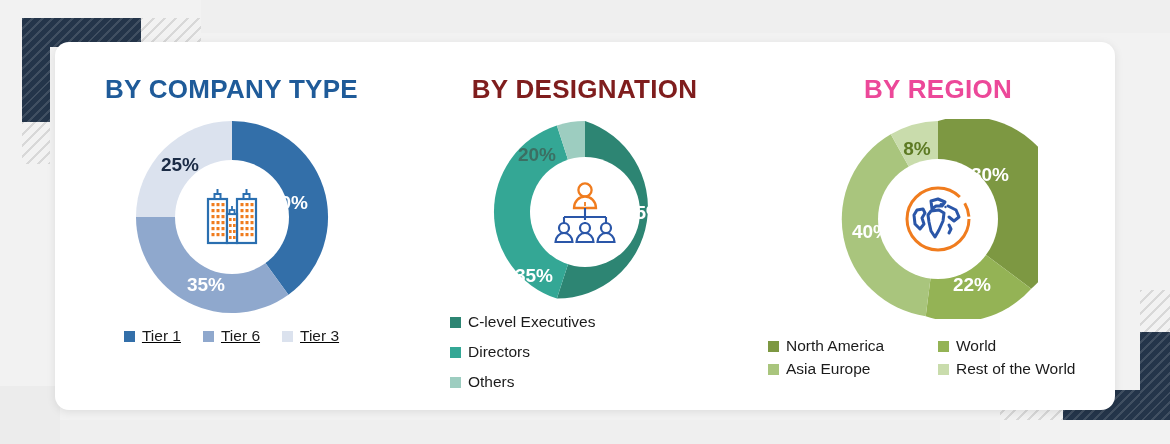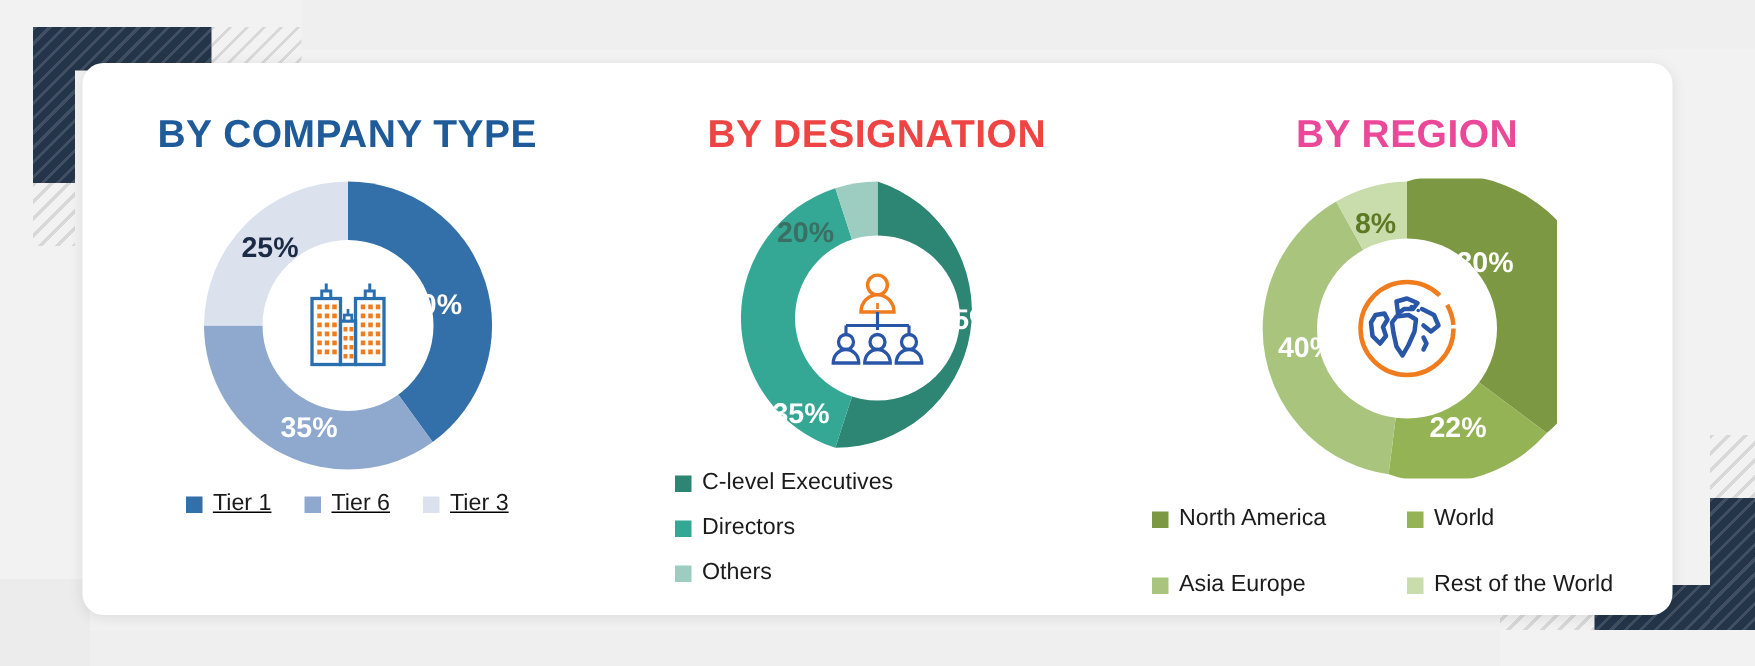--- a/index.html
+++ b/index.html
@@ -62,21 +62,21 @@
   #panel-region     { left:706px; width:354px; }
 
   .panel-title {
     text-align:center;
     font-size:26px;
     font-weight:bold;
     letter-spacing:.3px;
     margin-top:32px;
   }
   #title-company     { color:#1f5b99; }
-  #title-designation { color:#ef4444; }
+  #title-designation { color:#7f1d1d; }
   #title-region      { color:#ec4899; }
 
   
   .donut-wrap { position:relative; margin:14px auto 0; }
   .donut-wrap svg { display:block; }
   .slice-label {
     font-size:19px; font-weight:bold;
     font-family:"Liberation Sans", sans-serif;
   }
 
@@ -93,21 +93,21 @@
   }
   .legend-label {
     font-size:15.5px; color:#1b1b1b; white-space:nowrap;
     font-family:"Liberation Sans", sans-serif;
   }
 
   #legend-company { margin-top:12px; gap:0 22px;text-decoration:underline; }
   #legend-designation { flex-direction:column; align-items:flex-start;
                         margin-top:8px; padding-left:42px; row-gap:12px; }
   #legend-region { margin-top:18px; width:340px; margin-left:auto; margin-right:auto;
-                   row-gap:26px; }
+                   row-gap:5px; }
   #legend-region .legend-item { width:50%; }
 </style>
 </head>
 <body>
 
 <div id="bg-deco">
   <div class="plain-gray" id="deco-top-band"></div>
   <div class="plain-gray" id="deco-bot-band"></div>
   <div class="plain-gray" id="deco-bot-band2"></div>
 

